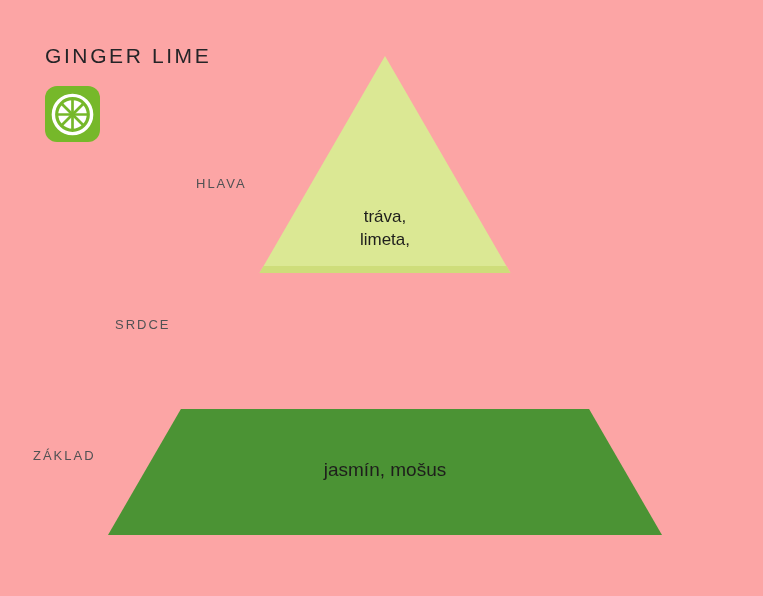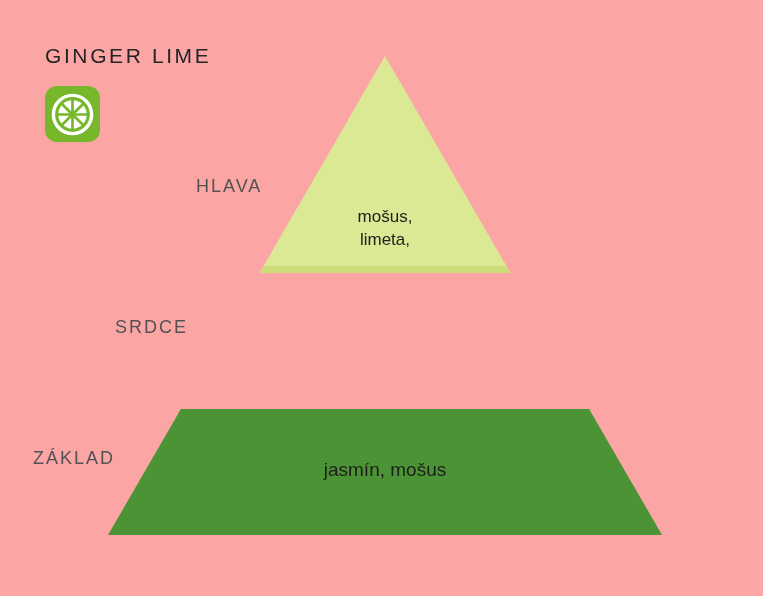--- a/index.html
+++ b/index.html
@@ -36,21 +36,21 @@
     border-radius: 12px;
     display: flex;
     align-items: center;
     justify-content: center;
   }
   .lime-icon svg { width: 49px; height: 49px; display: block; }
 
   
   .tier-label {
     position: absolute;
-    font-size: 18px;
+    font-size: 13px;
     letter-spacing: 2px;
     color: #515254;
     white-space: nowrap;
   }
   .label-head  { left: 196px; top: 176px; }
   .label-heart { left: 115px; top: 317px; }
   .label-base  { left: 33px;  top: 448px; }
 
   
   .pyramid {
@@ -123,21 +123,21 @@
     </svg>
   </div>
 
   <div class="tier-label label-head">HLAVA</div>
   <div class="tier-label label-heart">SRDCE</div>
   <div class="tier-label label-base">ZÁKLAD</div>
 
   <div class="pyramid">
     <div class="tier tier-0" style="background: rgb(219, 232, 148);">
       <div class="tier0-text">
-        <span>mošus,</span>
+        <span>tráva,</span>
         <span>limeta,</span>
       </div>
       <div class="tier-0-edge" style="background: rgb(206, 221, 122);"></div>
     </div>
     <div class="tier tier-2" style="background: rgb(75, 147, 52);">
       <div class="tier-text">jasmín, mošus</div>
     </div>
   </div>
 
 </div>

